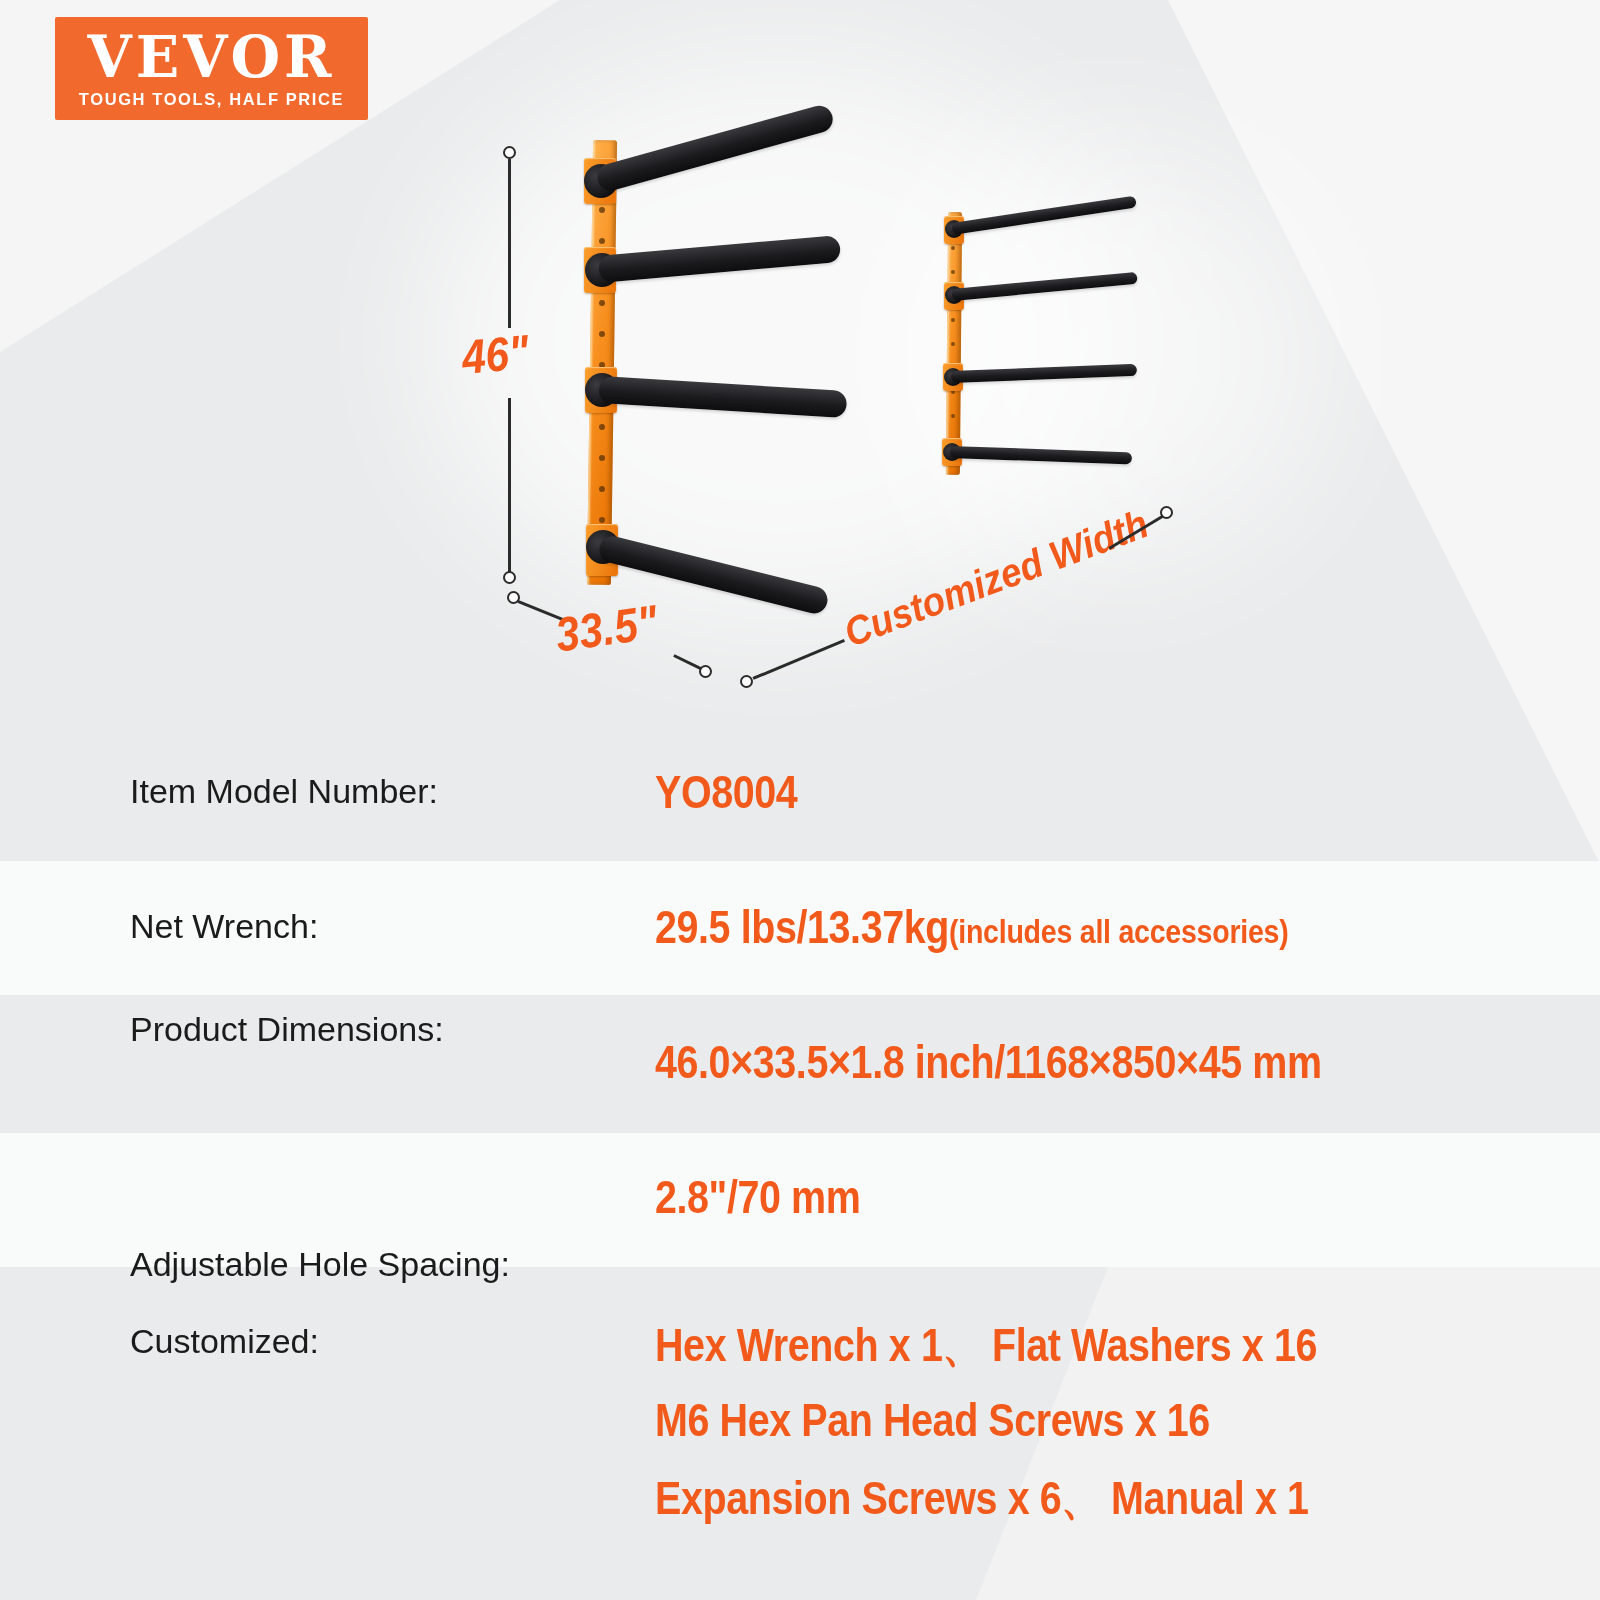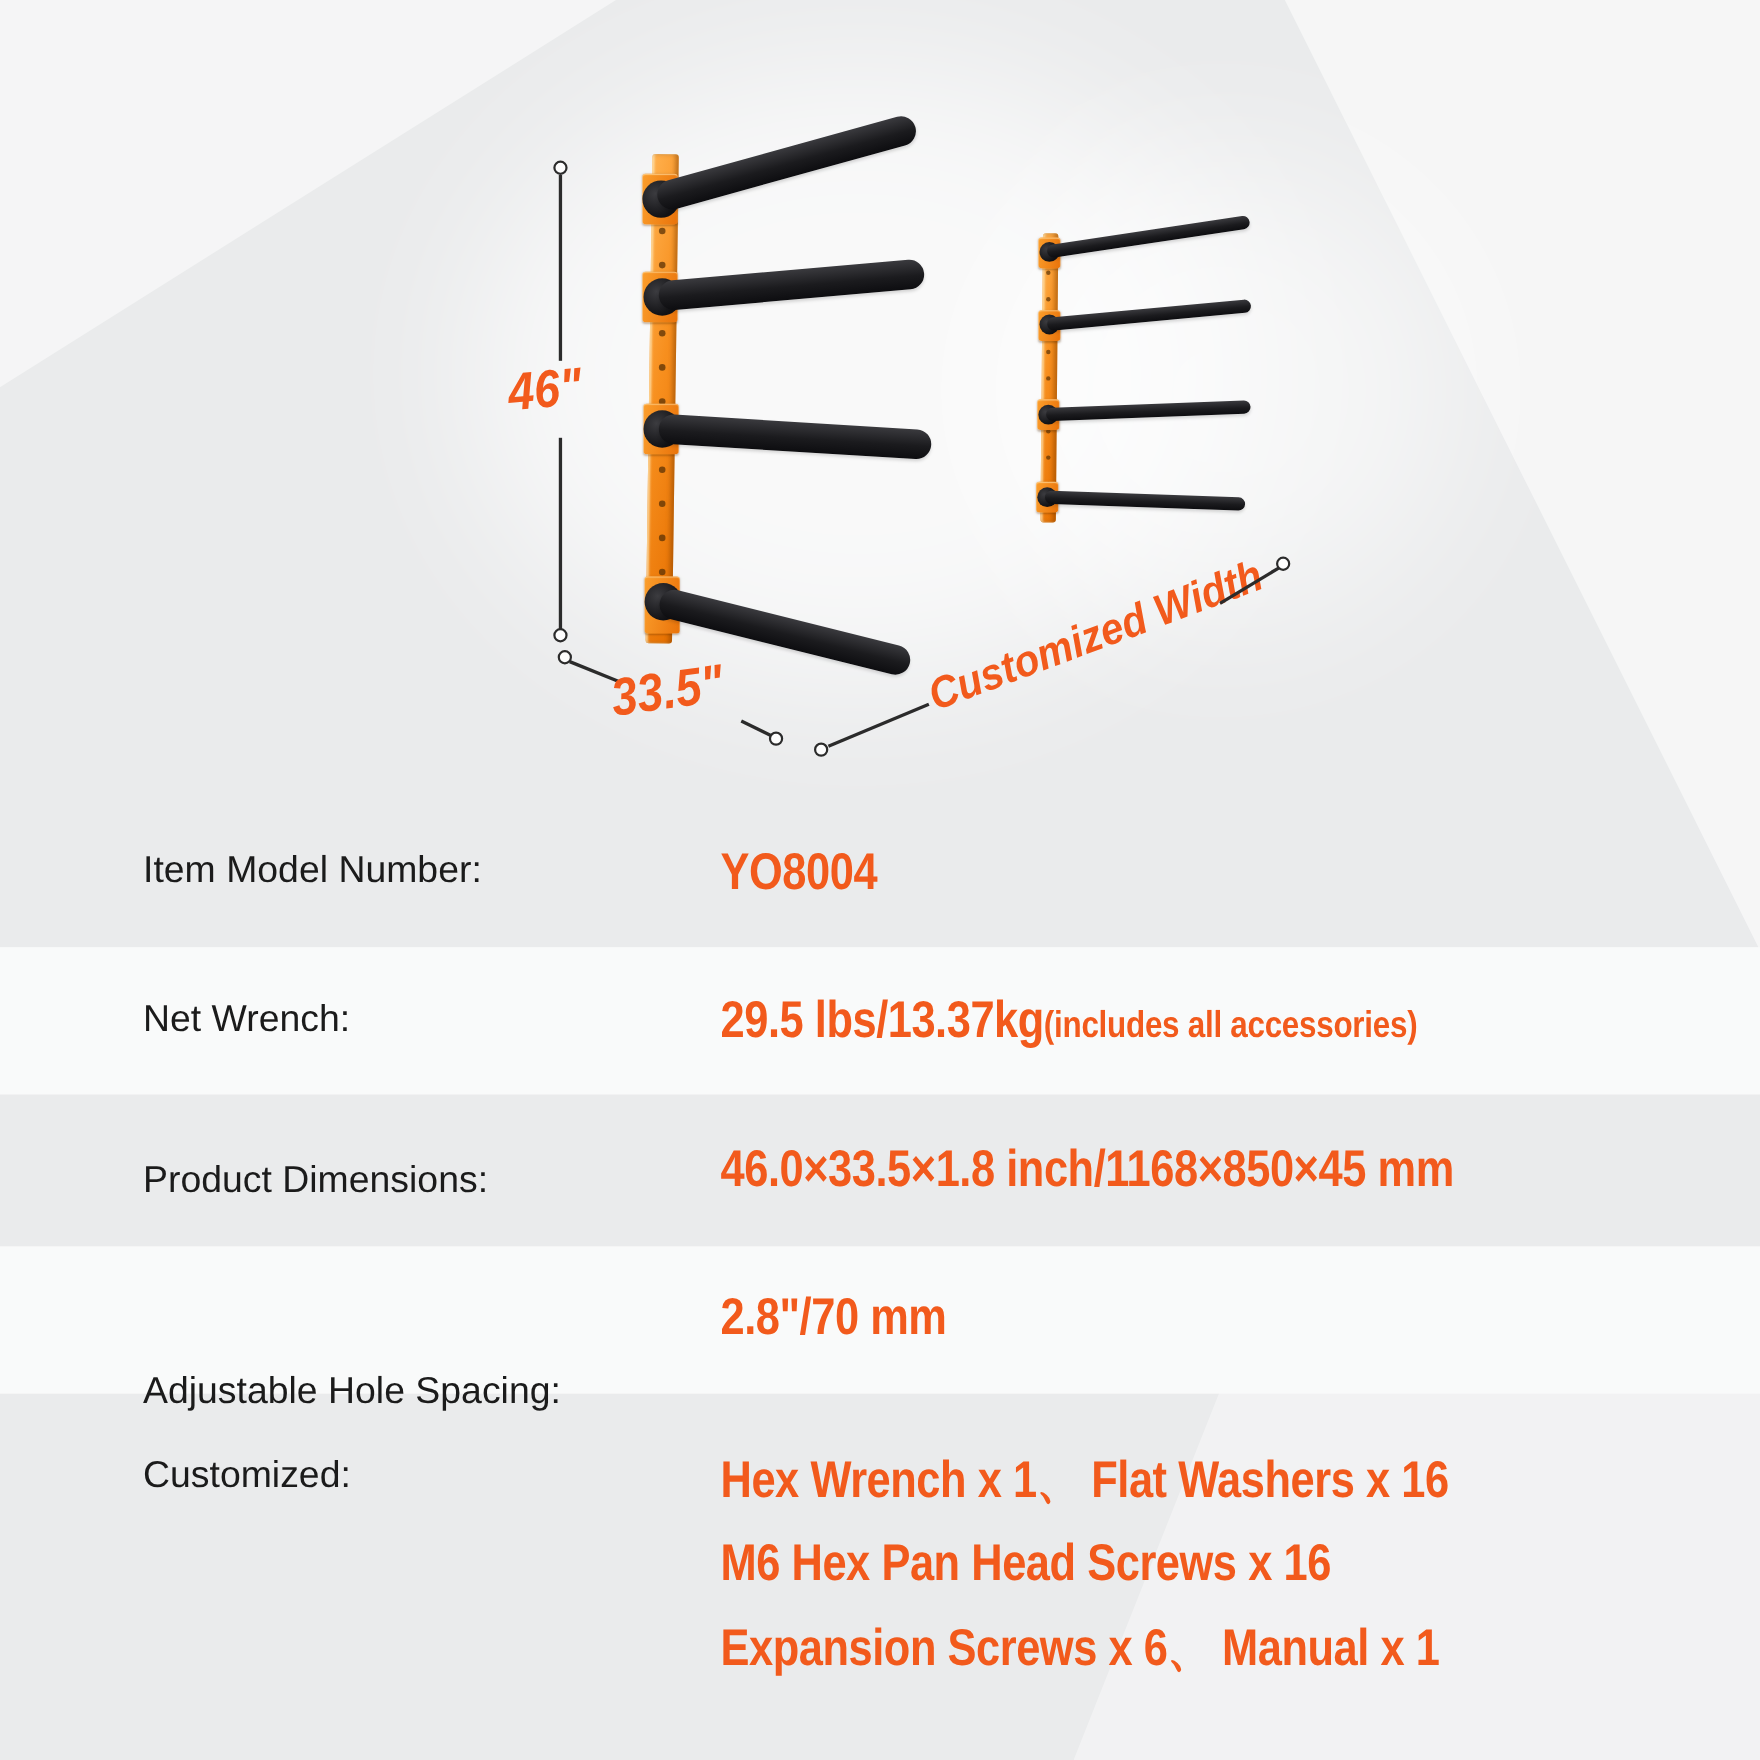--- a/index.html
+++ b/index.html
@@ -59,20 +59,24 @@
 
   <div class="bg-shape hl-tl"></div>
   <div class="bg-shape hl-tr"></div>
   <div class="bg-shape hl-br"></div>
   <div class="blob blob1"></div>
   <div class="blob blob2"></div>
 
   <div class="band" style="top:861px;"></div>
   <div class="band" style="top:1133px;"></div>
 
+  <div class="logo" style="background:#f2692d;">
+    <div class="logo-name">VEVOR</div>
+    <div class="logo-tagline">TOUGH TOOLS, HALF PRICE</div>
+  </div>
 
   <div>
 
     <div>
       <div class="rail" style="left:590px; top:140px; width:24px; height:445px; transform:rotate(.8deg);"></div>
       <div class="holes" style="left:599px; top:207px; width:6px; height:6px; background:rgba(90,50,5,.75);
            box-shadow:0 31px rgba(90,50,5,.75),0 62px rgba(90,50,5,.75),0 93px rgba(90,50,5,.75),0 124px rgba(90,50,5,.75),0 155px rgba(90,50,5,.75),0 186px rgba(90,50,5,.75),0 217px rgba(90,50,5,.75),0 248px rgba(90,50,5,.75),0 279px rgba(90,50,5,.75),0 310px rgba(90,50,5,.75),0 341px rgba(90,50,5,.75);"></div>
       <div class="bracket" style="left:584px; top:158px; width:32px; height:46px;"></div>
       <div class="bracket" style="left:584px; top:247px; width:32px; height:46px;"></div>
       <div class="bracket" style="left:585px; top:367px; width:32px; height:46px;"></div>
@@ -130,21 +134,21 @@
       <span class="spec-label" style="top:772px;">Item Model Number:</span>
       <span class="ov" style="top:764px; color:#f25a1c;">YO8004</span>
     </div>
 
     <div>
       <span class="spec-label" style="top:907px;">Net Wrench:</span>
       <span class="ov" style="top:899px; color:#f25a1c;"><span>29.5 lbs/13.37kg</span><span class="suffix">(includes all accessories)</span></span>
     </div>
 
     <div>
-      <span class="spec-label" style="top:1054px;">Product Dimensions:</span>
+      <span class="spec-label" style="top:1010px;">Product Dimensions:</span>
       <span class="ov" style="top:1034px; color:#f25a1c;">46.0×33.5×1.8 inch/1168×850×45 mm</span>
     </div>
 
     <div>
       <span class="spec-label" style="top:1245px;">Adjustable Hole Spacing:</span>
       <span class="ov" style="top:1169px; color:#f25a1c;">2.8"/70 mm</span>
     </div>
 
     <div>
       <span class="spec-label" style="top:1322px;">Customized:</span>

